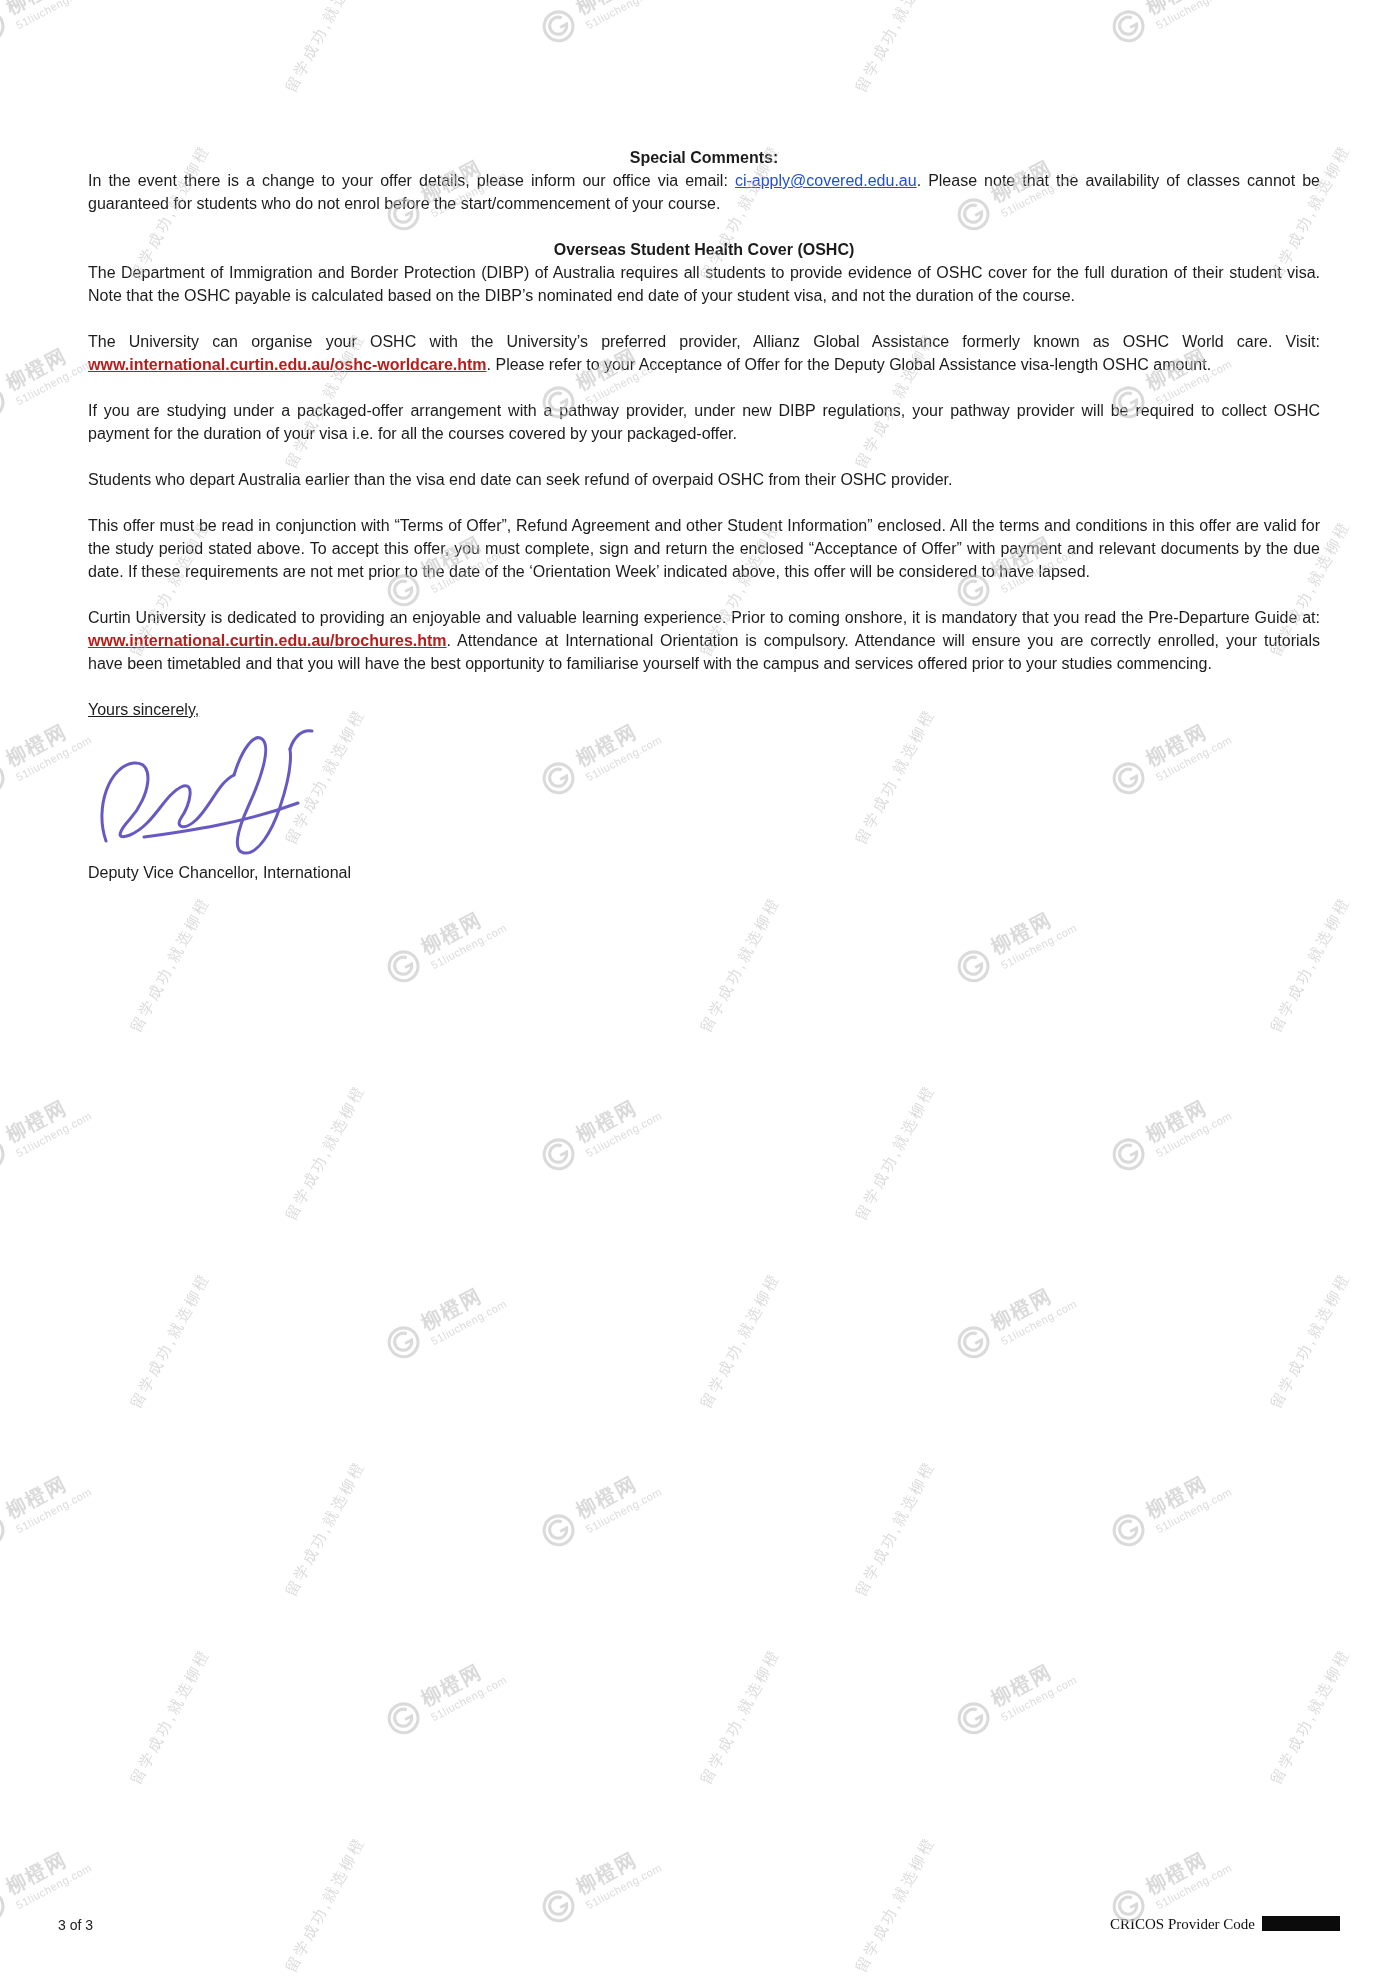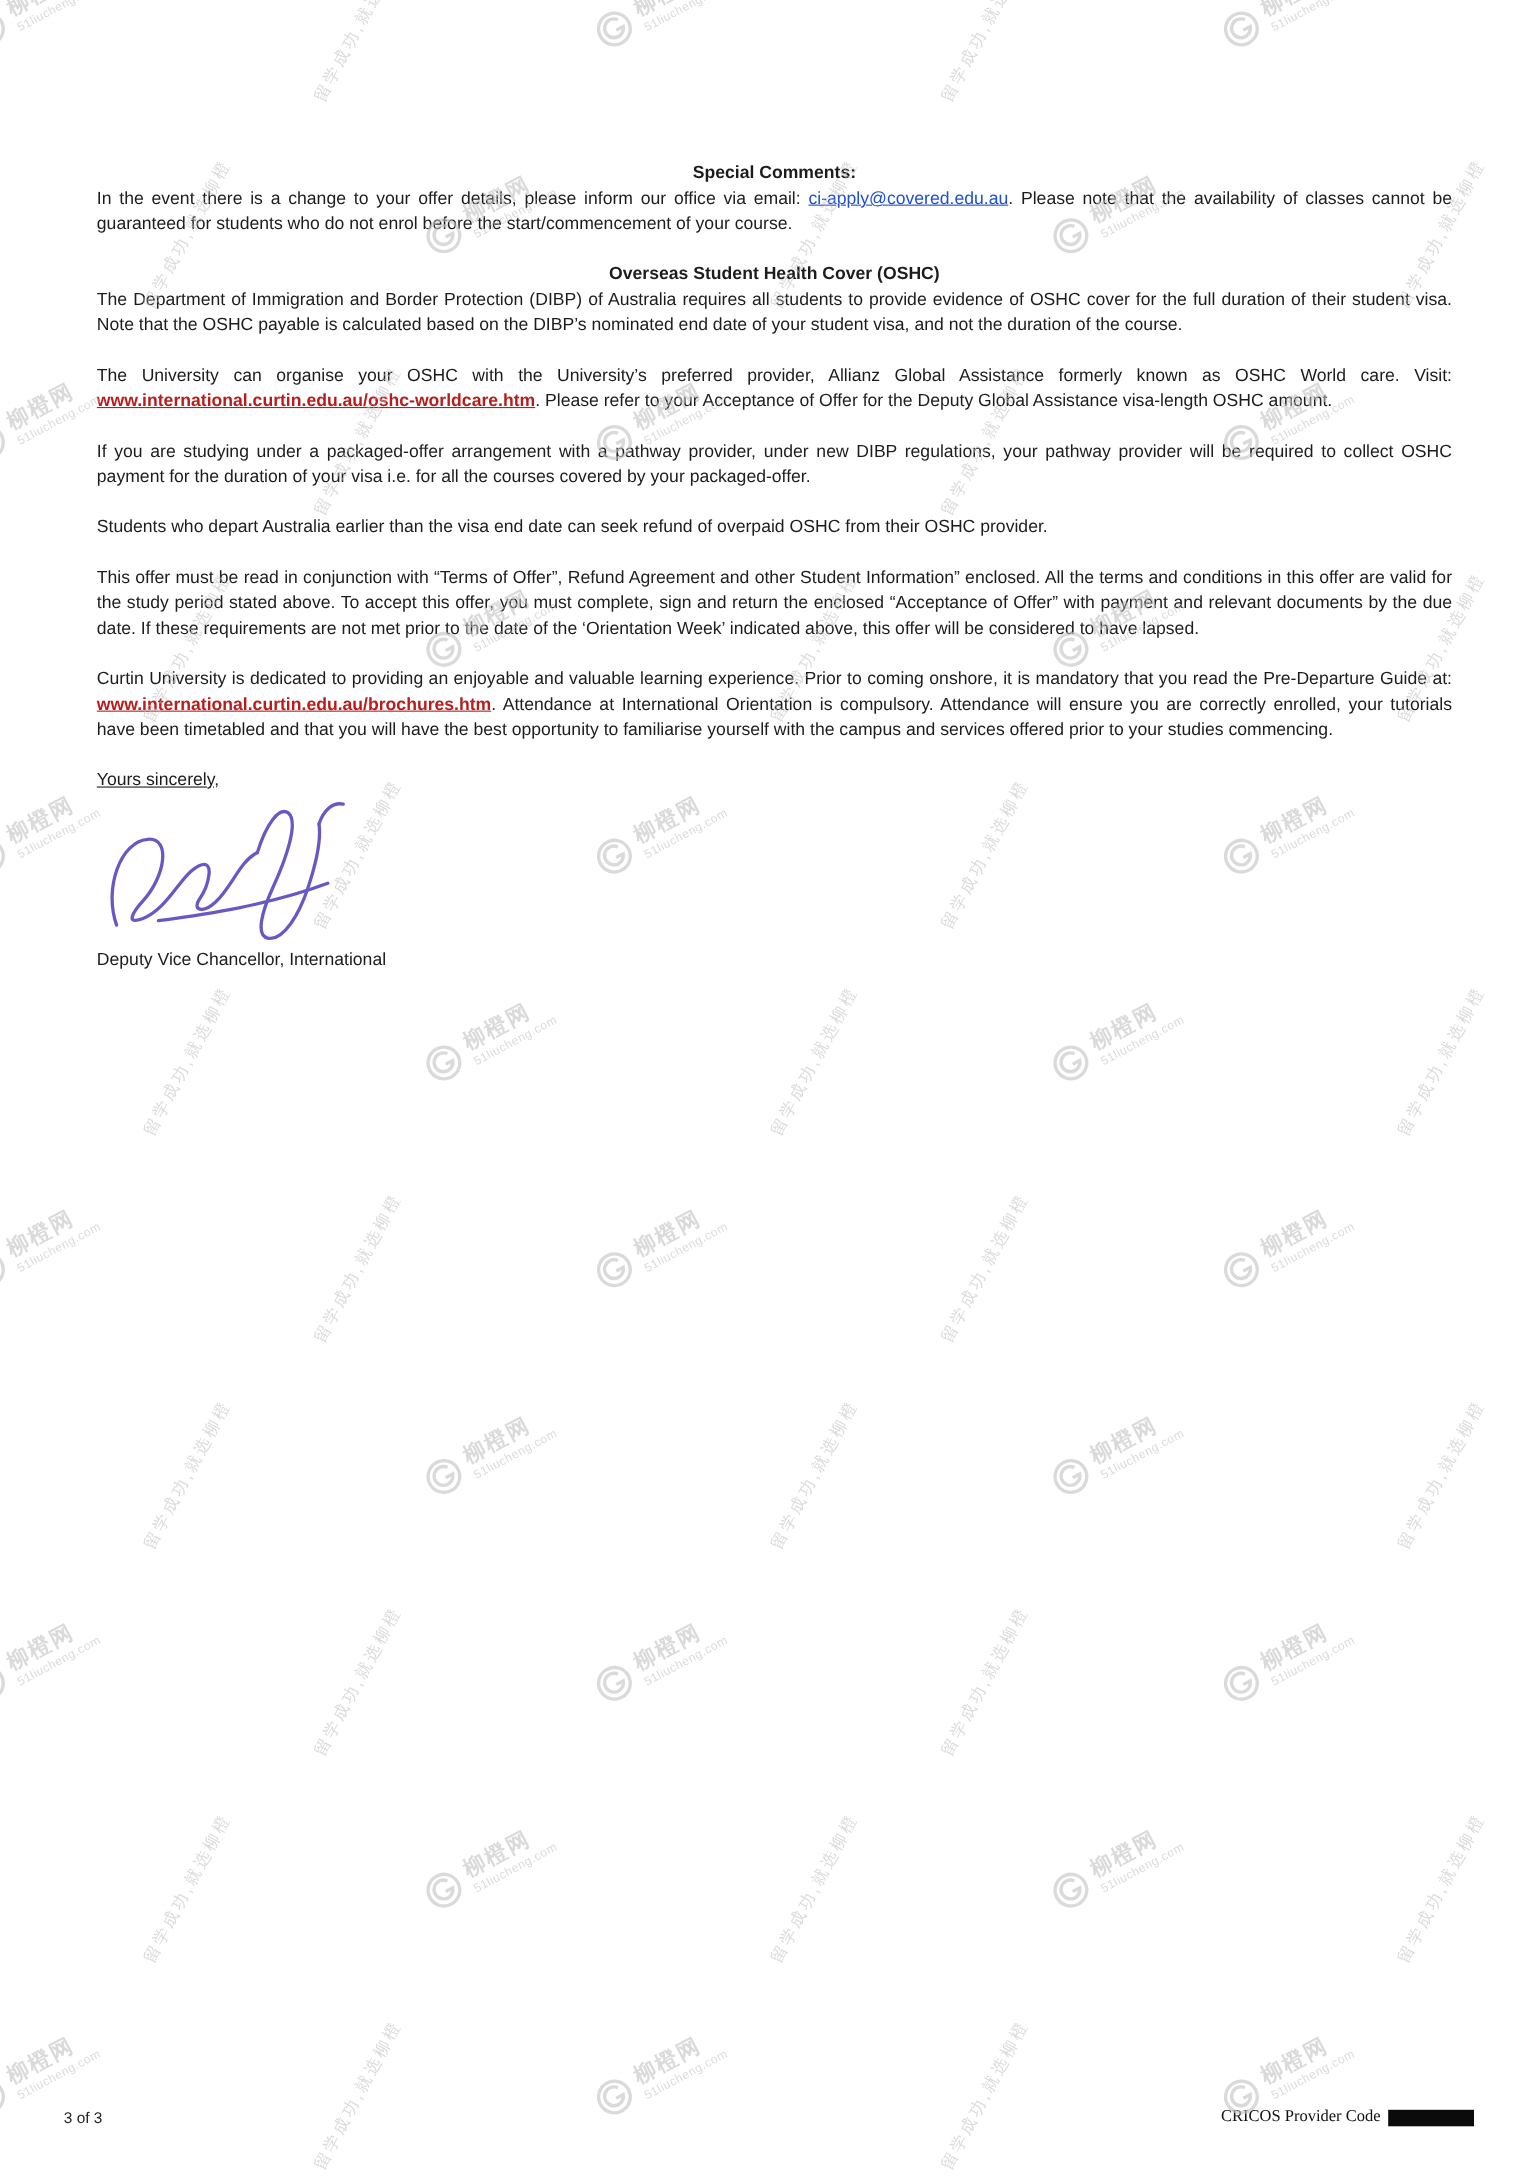--- a/index.html
+++ b/index.html
@@ -61,21 +61,21 @@
     z-index:1;
   }
   .footer-right {
     position:absolute;
     right:60px; bottom:50px;
     font-family:"Liberation Serif", serif;
     font-size:15px;
     color:#111;
     z-index:1;
     display:flex;
-    align-items:flex-end;
+    align-items:flex-start;
     gap:7px;
   }
   .redaction {
     display:inline-block;
     width:78px; height:15px;
     background:#0b0b0b;
   }
 
   
   #wm-layer {

